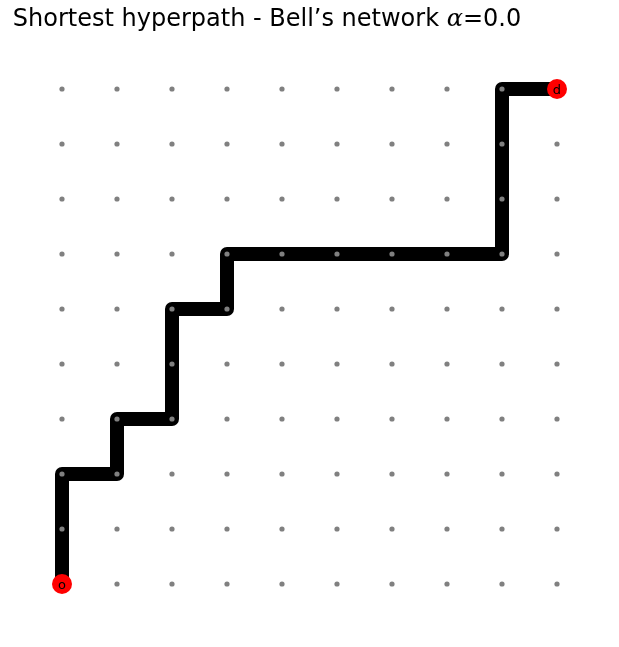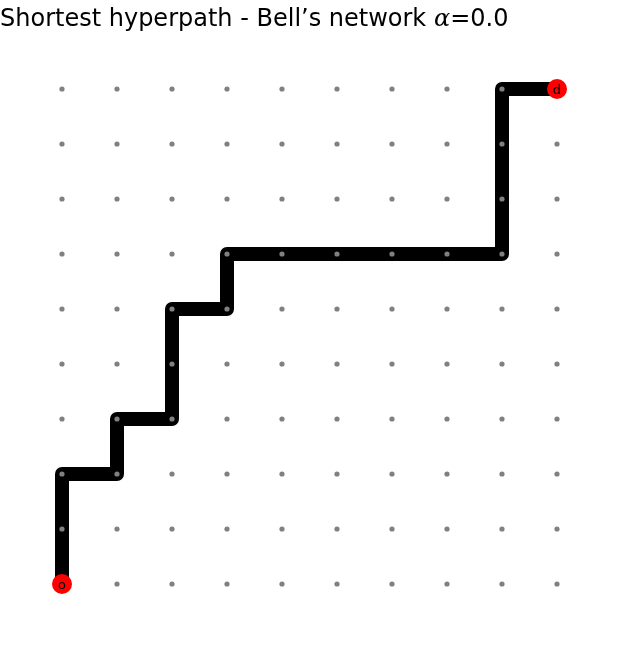--- a/index.html
+++ b/index.html
@@ -1,17 +1,17 @@
 <!DOCTYPE html>
 <html><head>
 <meta charset="utf-8">
 <style>
   html, body { margin:0; padding:0; background:#ffffff; }
   body { width:619px; height:647px; position:relative; overflow:hidden; font-family:"DejaVu Sans", sans-serif; }
-  #title { position:absolute; left:0; top:4px; width:534px; text-align:left; font-size:24px; color:#000; }
+  #title { position:absolute; left:0; top:4px; width:534px; text-align:center; font-size:24px; color:#000; }
   #title .alpha { font-family:"DejaVu Serif", serif; font-style:italic; }
   svg { position:absolute; left:0; top:0; }
 </style>
 </head>
 <body>
 
 <div id="title"><span>Shortest hyperpath - Bell’s network </span><span class="alpha">α</span><span>=0.0</span></div>
 
 <svg id="net" width="619" height="647" xmlns="http://www.w3.org/2000/svg">
   <g id="path-layer">

